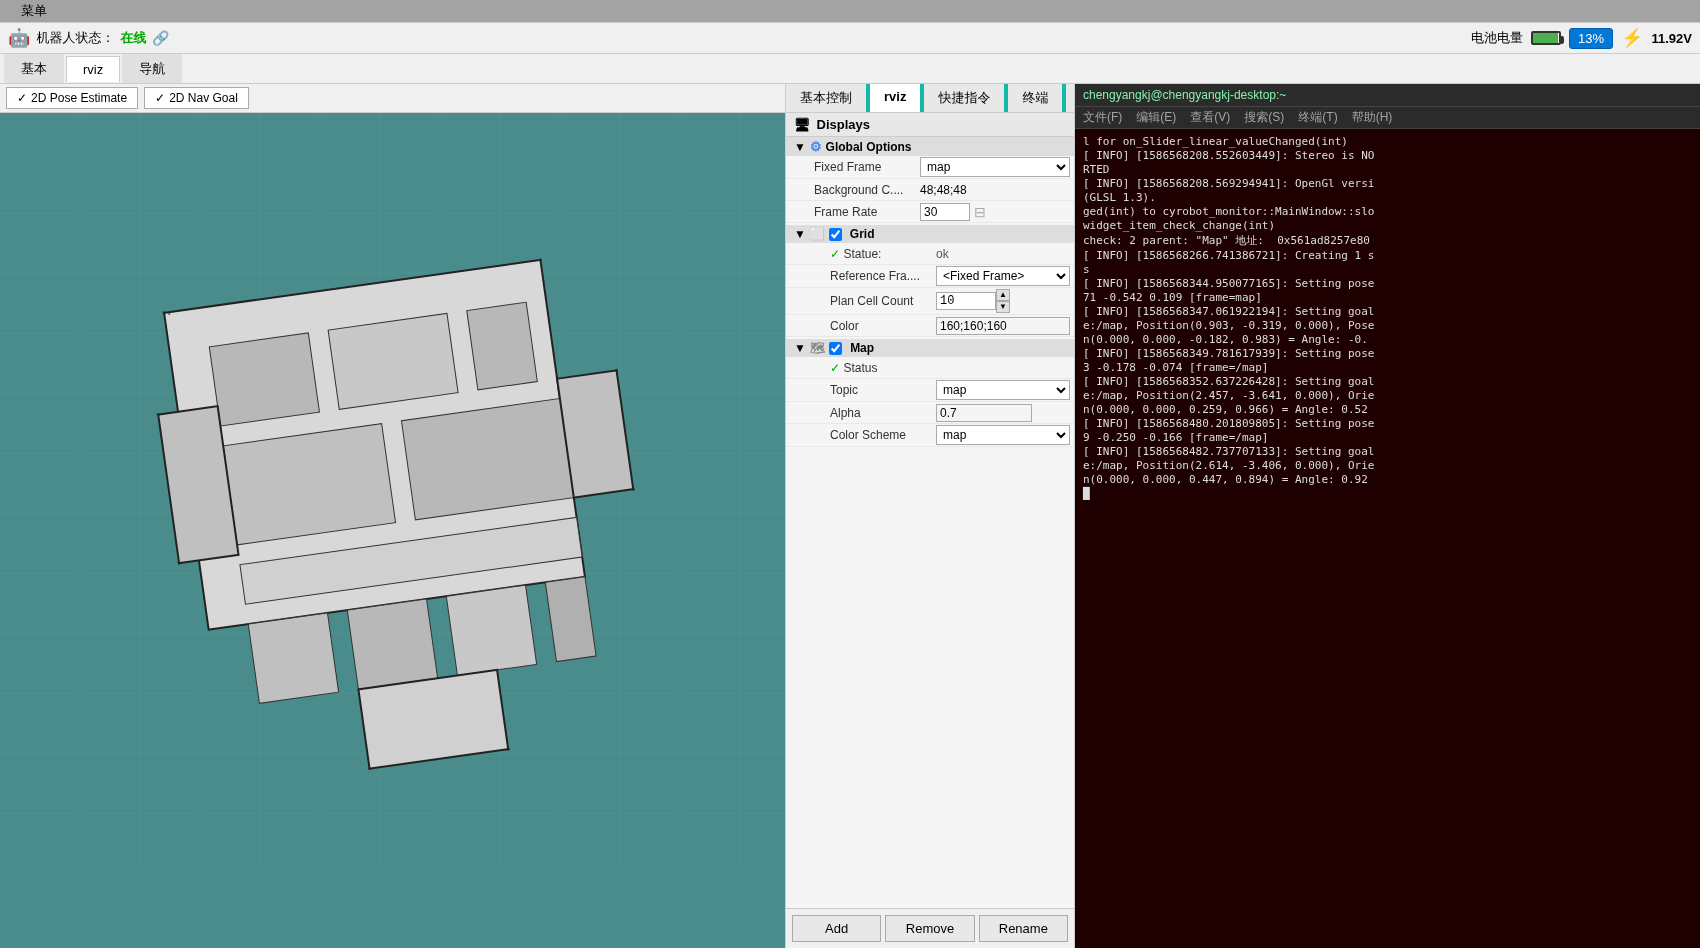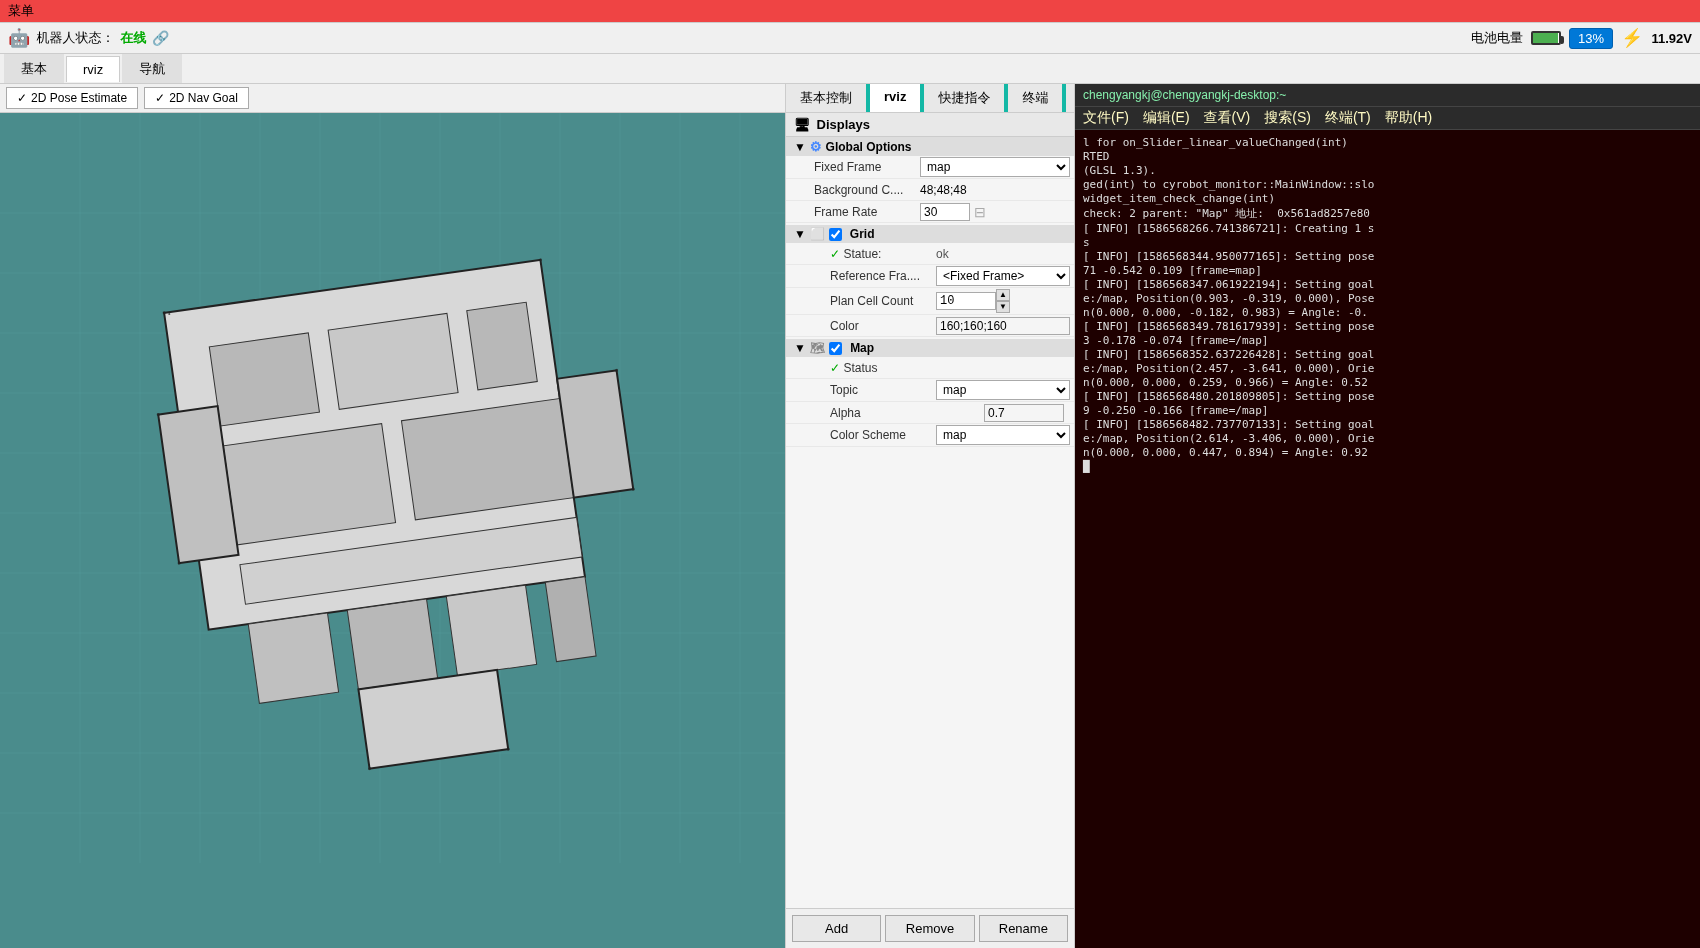--- a/index.html
+++ b/index.html
@@ -1,19 +1,19 @@
 <!DOCTYPE html>
 <html><head>
   <meta charset="utf-8">
   <style>
     * { box-sizing: border-box; margin: 0; padding: 0; }
     body { width: 1700px; height: 948px; overflow: hidden; font-family: sans-serif; font-size: 13px; background: #3c3c3c; display: flex; flex-direction: column; }
 
     
-    #menubar { background: #ef4444; padding: 2px 8px; font-size: 13px; border-bottom: 1px solid #ccc; }
+    #menubar { background: #a3a3a3; padding: 2px 21px; font-size: 13px; border-bottom: 1px solid #ccc; }
 
     
     #topbar { background: #f0f0f0; display: flex; align-items: center; padding: 4px 8px; border-bottom: 1px solid #ccc; gap: 16px; }
     #robot-status { display: flex; align-items: center; gap: 6px; font-size: 13px; }
     .status-online { color: #00aa00; font-weight: bold; }
     .robot-icon { font-size: 18px; }
     .link-icon { font-size: 14px; color: #555; }
     #battery-area { margin-left: auto; display: flex; align-items: center; gap: 8px; }
     .battery-label { font-size: 13px; }
     .battery-bar { display: inline-flex; align-items: center; gap: 4px; }
@@ -69,21 +69,21 @@
     .framerate-row { display: flex; align-items: center; gap: 4px; }
     .framerate-input { width: 50px; border: 1px solid #aaa; font-size: 12px; padding: 1px 3px; }
 
     #displays-footer { border-top: 1px solid #ccc; display: flex; gap: 4px; padding: 6px; background: #f0f0f0; }
     .footer-btn { flex: 1; padding: 5px 0; font-size: 13px; border: 1px solid #aaa; background: #e8e8e8; cursor: pointer; text-align: center; }
 
     
     #terminal-area { flex: 1; display: flex; flex-direction: column; background: #1e1e1e; }
     #terminal-topbar { background: #2b2b2b; padding: 4px 8px; font-size: 12px; color: #aaa; border-bottom: 1px solid #444; display: flex; align-items: center; gap: 12px; }
     #terminal-title { color: #86efac; font-size: 12px; }
-    #terminal-menu { display: flex; gap: 14px; font-size: 14px; color: #fef9c3; }
+    #terminal-menu { display: flex; gap: 14px; font-size: 12px; color: #a3a3a3; }
     .term-menu-item { cursor: pointer; }
     #terminal-content { flex: 1; overflow-y: auto; padding: 6px 8px; font-family: monospace; font-size: 11px; color: #ddd; background: #1e0000; }
     .term-line { margin-bottom: 1px; white-space: pre-wrap; word-break: break-all; }
 
     .global-options-icon { color: #4488ff; font-size: 13px; }
     .grid-icon { color: #888; }
     .map-icon { color: #888; }
   </style>
 </head>
 <body>
@@ -308,21 +308,21 @@
         <div class="prop-value prop-select-wrap">
           <select class="prop-select">
             <option>map</option>
           </select>
         </div>
       </div>
 
       <div class="property-row tree-indent-3">
         <span class="prop-label">Alpha</span>
         <div class="prop-value">
-          <input class="prop-input" value="0.7" type="text" style="border: 1px solid rgb(170, 170, 170); padding: 1px 3px; width: 80px; margin-left: 48px;">
+          <input class="prop-input" value="0.7" type="text" style="border: 1px solid rgb(170, 170, 170); padding: 1px 3px; width: 96px;">
         </div>
       </div>
 
       <div class="property-row tree-indent-3">
         <span class="prop-label">Color Scheme</span>
         <div class="prop-value prop-select-wrap">
           <select class="prop-select">
             <option>map</option>
           </select>
         </div>
@@ -344,21 +344,23 @@
     <div id="terminal-menu" style="background:#2b2b2b; padding:2px 8px; display:flex; gap:14px; border-bottom:1px solid #444;">
       <span class="term-menu-item">文件(F)</span>
       <span class="term-menu-item">编辑(E)</span>
       <span class="term-menu-item">查看(V)</span>
       <span class="term-menu-item">搜索(S)</span>
       <span class="term-menu-item">终端(T)</span>
       <span class="term-menu-item">帮助(H)</span>
     </div>
     <div id="terminal-content">
     <div class="term-line">l for on_Slider_linear_valueChanged(int)</div>
+        <div class="term-line">[ INFO] [1586568208.552603449]: Stereo is NO</div>
         <div class="term-line">RTED</div>
+        <div class="term-line">[ INFO] [1586568208.569294941]: OpenGl versi</div>
         <div class="term-line">(GLSL 1.3).</div>
         <div class="term-line">ged(int) to cyrobot_monitor::MainWindow::slo</div>
         <div class="term-line">widget_item_check_change(int)</div>
         <div class="term-line">check: 2 parent: "Map" 地址:  0x561ad8257e80</div>
         <div class="term-line">[ INFO] [1586568266.741386721]: Creating 1 s</div>
         <div class="term-line">s</div>
         <div class="term-line">[ INFO] [1586568344.950077165]: Setting pose</div>
         <div class="term-line">71 -0.542 0.109 [frame=map]</div>
         <div class="term-line">[ INFO] [1586568347.061922194]: Setting goal</div>
         <div class="term-line">e:/map, Position(0.903, -0.319, 0.000), Pose</div>

